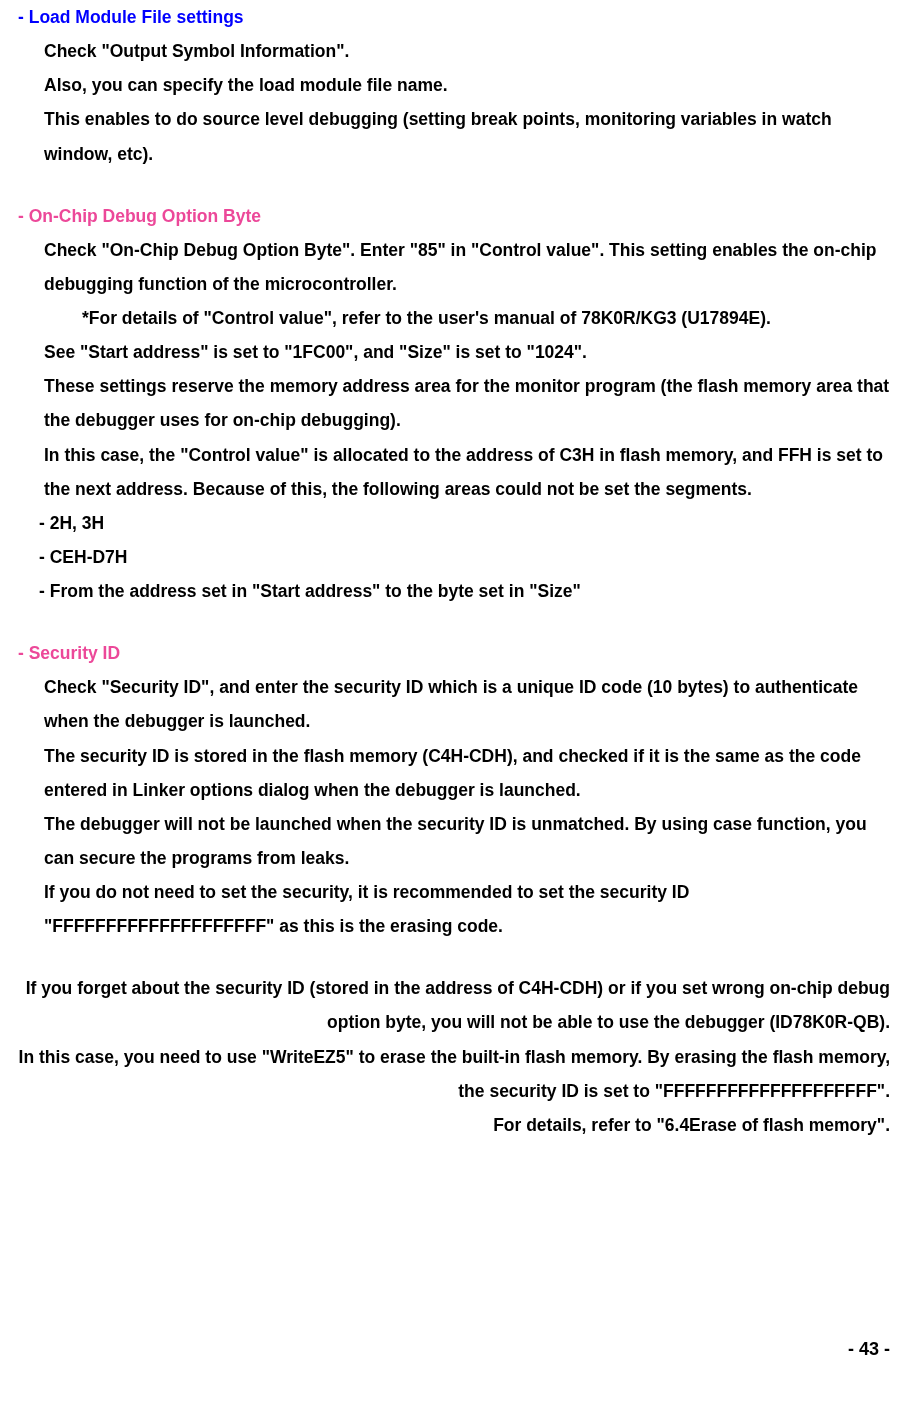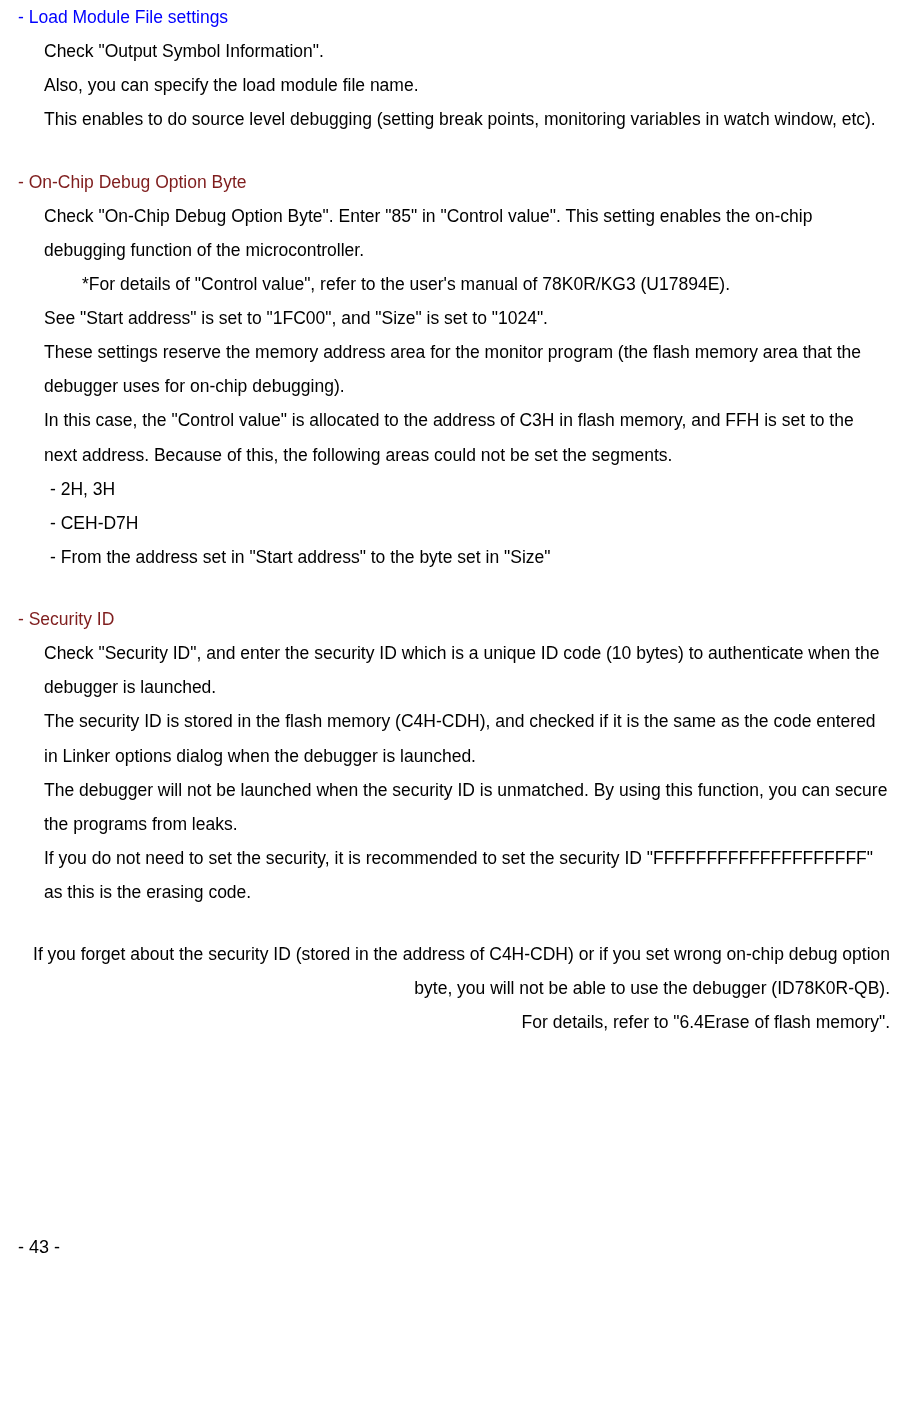--- a/index.html
+++ b/index.html
@@ -6,45 +6,46 @@
       font-family: Arial, Helvetica, sans-serif;
       font-size: 17.5px;
       color: #000;
       margin: 0;
       padding: 0;
       width: 900px;
       line-height: 1.95;
     }
     .page {
       padding: 0px 10px 0px 18px;
+      font-weight: bold;
     }
     .heading {
       color: #0000ff;
       margin-top: 0;
     }
     .heading2 {
-      color: #7f1d1d;
+      color: #ec4899;
       margin-top: 28px;
     }
     .body-text {
       margin-left: 26px;
       color: #000;
     }
     .indent-more {
       margin-left: 64px;
     }
     .indent-list {
-      margin-left: 32px;
+      margin-left: 21px;
     }
     .no-indent {
       margin-left: 0;
       text-align: right;
     }
     .page-number {
-      text-align: left;
+      text-align: right;
       margin-top: 190px;
       margin-bottom: 20px;
       font-size: 18px;
     }
     .spacer {
       height: 28px;
     }
   </style>
 </head>
 <body>
@@ -62,23 +63,24 @@
   <div class="body-text">See "Start address" is set to "1FC00", and "Size" is set to "1024".</div>
   <div class="body-text">These settings reserve the memory address area for the monitor program (the flash memory area that the debugger uses for on-chip debugging).</div>
   <div class="body-text">In this case, the "Control value" is allocated to the address of C3H in flash memory, and FFH is set to the next address. Because of this, the following areas could not be set the segments.</div>
   <div class="indent-list">- 2H, 3H</div>
   <div class="indent-list">- CEH-D7H</div>
   <div class="indent-list">- From the address set in "Start address" to the byte set in "Size"</div>
 
   <div class="heading2">- Security ID</div>
   <div class="body-text">Check "Security ID", and enter the security ID which is a unique ID code (10 bytes) to authenticate when the debugger is launched.</div>
   <div class="body-text">The security ID is stored in the flash memory (C4H-CDH), and checked if it is the same as the code entered in Linker options dialog when the debugger is launched.</div>
-  <div class="body-text">The debugger will not be launched when the security ID is unmatched. By using this function, you can secure the programs from leaks.</div>
+  <div class="body-text">The debugger will not be launched when the security ID is unmatched. By using case function, you can secure the programs from leaks.</div>
   <div class="body-text">If you do not need to set the security, it is recommended to set the security ID "FFFFFFFFFFFFFFFFFFFF" as this is the erasing code.</div>
 
   <div class="spacer"></div>
 
   <div class="no-indent">If you forget about the security ID (stored in the address of C4H-CDH) or if you set wrong on-chip debug option byte, you will not be able to use the debugger (ID78K0R-QB).</div>
+  <div class="no-indent">In this case, you need to use "WriteEZ5" to erase the built-in flash memory. By erasing the flash memory, the security ID is set to "FFFFFFFFFFFFFFFFFFFF".</div>
   <div class="no-indent">For details, refer to "6.4Erase of flash memory".</div>
 
   <div class="page-number">- 43 -</div>
 
 </div>
 
 </body></html>

